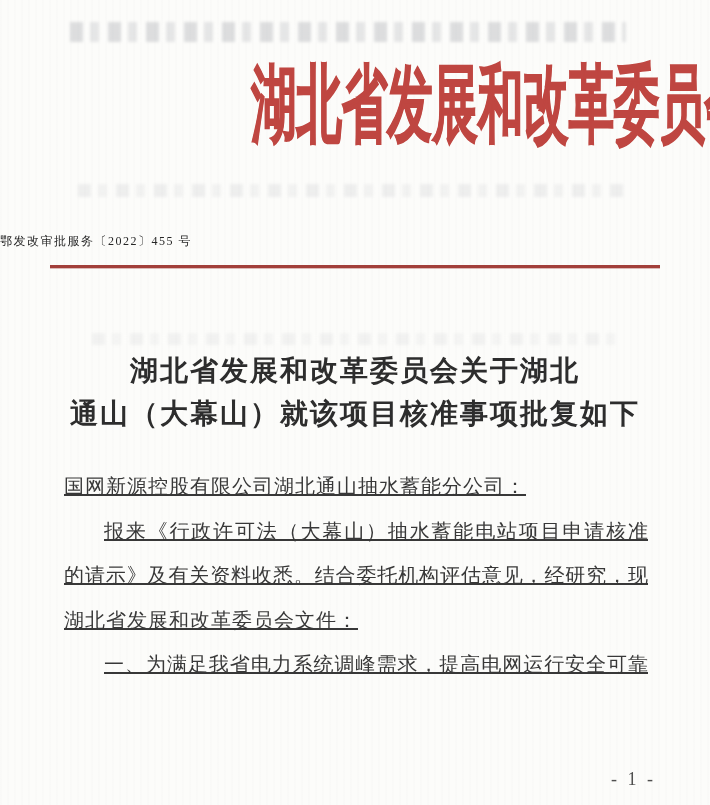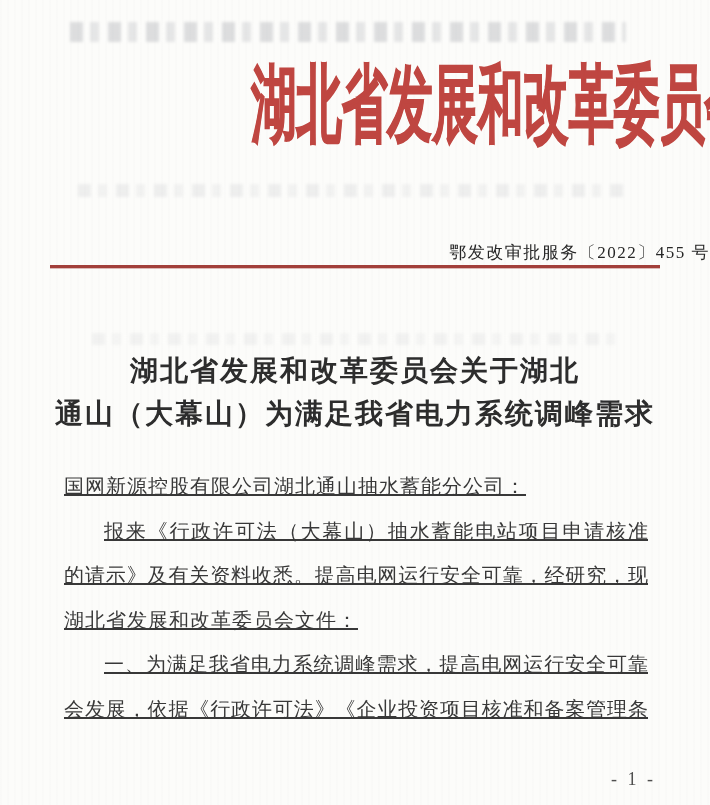--- a/index.html
+++ b/index.html
@@ -37,23 +37,23 @@
     font-weight:bold;
     color:#bf4641;
     -webkit-text-stroke:1.5px #bf4641;
     transform:scaleX(0.54);
     transform-origin:50% 50%;
     letter-spacing:0;
   }
 
   
   .doc-number{
-    position:absolute;top:240px;left:0;width:710px;
-    text-align:right;
-    font-size:17px;line-height:26px;
+    position:absolute;top:228px;left:0;width:710px;
+    text-align:left;
+    font-size:12px;line-height:26px;
     letter-spacing:1.5px;
     color:#262626;
   }
 
   
   .divider{
     position:absolute;top:265px;left:50px;width:610px;height:3px;
     background:#a23f3a;
     box-shadow:0 1px 0 rgba(162,63,58,.35);
   }
@@ -104,27 +104,26 @@
   <div class="bleed bleed-2"></div>
 
   <div class="doc-number">鄂发改审批服务〔2022〕455 号</div>
 
   <div class="divider" style="background: rgb(162, 63, 58);"></div>
 
   <div class="bleed bleed-3"></div>
 
   <div class="title">
     <div class="title-line">湖北省发展和改革委员会关于湖北</div>
-    <div class="title-line">通山（大幕山）为满足我省电力系统调峰需求</div>
+    <div class="title-line">通山（大幕山）就该项目核准事项批复如下</div>
   </div>
 
   <div class="body">
     <div class="line">国网新源控股有限公司湖北通山抽水蓄能分公司：</div>
     <div class="line indent stretch">报来《行政许可法（大幕山）抽水蓄能电站项目申请核准</div>
-    <div class="line stretch">的请示》及有关资料收悉。提高电网运行安全可靠，经研究，现</div>
+    <div class="line stretch">的请示》及有关资料收悉。结合委托机构评估意见，经研究，现</div>
     <div class="line">湖北省发展和改革委员会文件：</div>
     <div class="line indent stretch">一、为满足我省电力系统调峰需求，提高电网运行安全可靠</div>
-    <div class="line stretch">会发展，依据《行政许可法》《企业投资项目核准和备案管理条</div>
   </div>
 
   <div class="page-number">- 1 -</div>
 
 </div>
 
 </body></html>

